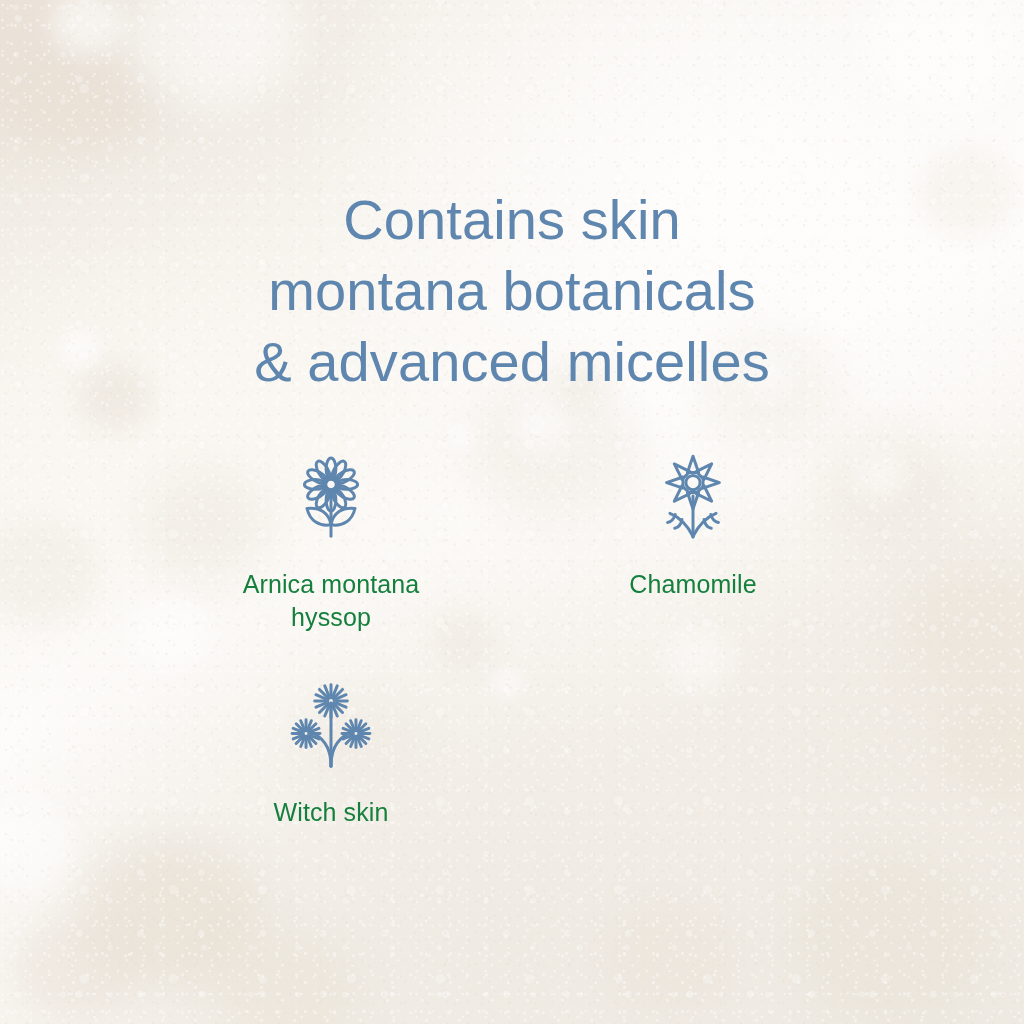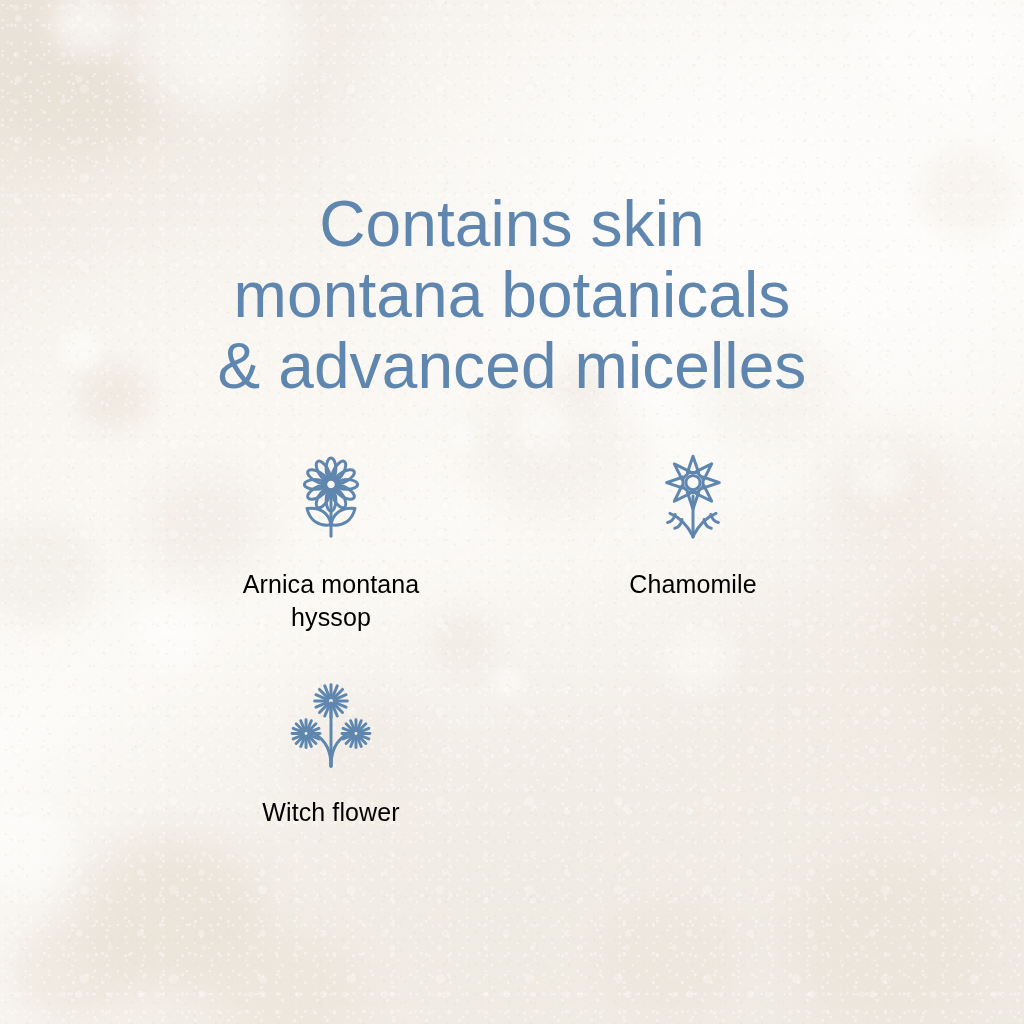--- a/index.html
+++ b/index.html
@@ -84,21 +84,21 @@
     height: 100%;
   }
 
   #headline {
     position: absolute;
     top: 146px;
     left: 0;
     right: 0;
     text-align: center;
     color: #5e86ae;
-    font-size: 64px;
+    font-size: 56px;
     font-weight: 300;
     line-height: 71px;
     letter-spacing: .1px;
   }
   #headline .hl-line { display: block; white-space: nowrap; }
 
   #grid {
     position: absolute;
     top: 448px;
     left: 150px;
@@ -114,21 +114,21 @@
     flex-direction: column;
     align-items: center;
   }
   .cell-icon {
     width: 96px;
     height: 96px;
     display: block;
   }
   .cell-label {
     margin-top: 24px;
-    color: #000000;
+    color: #15803d;
     font-size: 25px;
     font-weight: 400;
     line-height: 33px;
     text-align: center;
     letter-spacing: .1px;
     max-width: 260px;
   }
 </style>
 </head>
 <body>
@@ -310,19 +310,19 @@
             <path d="M5.5 -13.4 L2 -4.8"></path>
               <path d="M-5.5 13.4 L-2 4.8"></path>
             <path d="M-13.4 -5.5 L-4.8 -2"></path>
               <path d="M13.4 5.5 L4.8 2"></path>
             <path d="M13.4 -5.5 L4.8 -2"></path>
               <path d="M-13.4 5.5 L-4.8 2"></path>
             <circle cx="0" cy="0" r="3.1"></circle>
           </g>
         </svg>
         <div class="cell-label">
-          <span>Witch flower</span>
+          <span>Witch skin</span>
         </div>
       </div>
 
     </div>
   </div>
 </div>
 
 </body></html>

